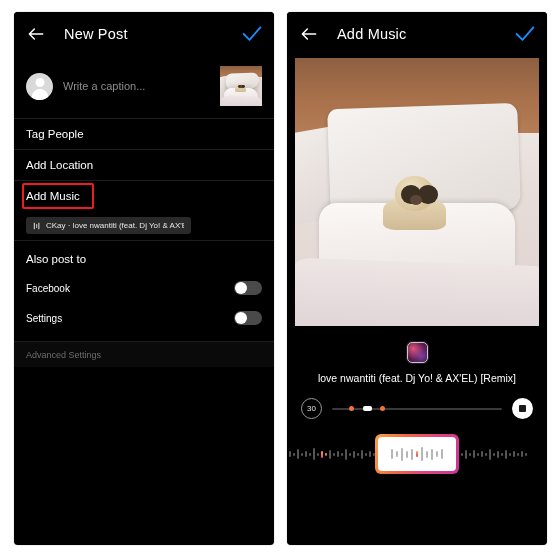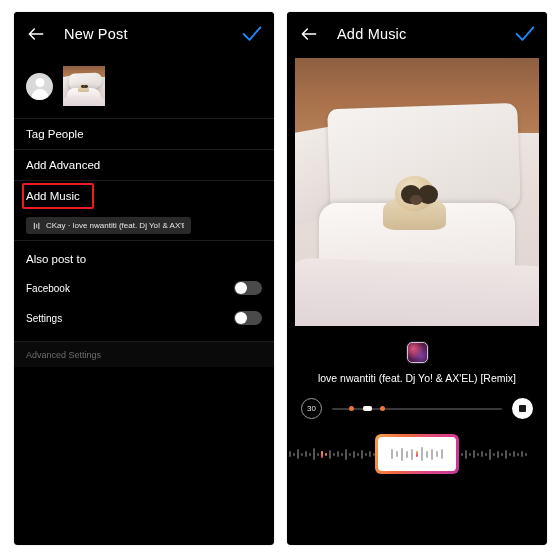--- a/index.html
+++ b/index.html
@@ -278,20 +278,21 @@
         <path d="M20 12H4M10 6l-6 6 6 6" fill="none" stroke="#fff" stroke-width="1.8" stroke-linecap="round" stroke-linejoin="round"></path>
       </svg>
       <div class="appbar-title">New Post</div>
       <svg class="check-icon" viewBox="0 0 24 20">
         <path d="M2 10l7 7L22 2" fill="none" stroke="#1a8cff" stroke-width="2.2" stroke-linecap="round" stroke-linejoin="round"></path>
       </svg>
     </div>
 
     <div class="caption-row">
       <div class="avatar"></div>
+      <div class="caption-placeholder">Write a caption...</div>
       <div class="post-thumb">
         <div class="bedart">
           <div class="headboard"></div>
             <div class="sheet"></div>
           <div class="pillow-left"></div>
             <div class="pillow-back"></div>
           <div class="dog-body"></div>
             <div class="dog-head"></div>
           <div class="eye l"></div>
             <div class="eye r"></div>
@@ -301,21 +302,21 @@
         </div>
       </div>
     </div>
 
     <div class="divider"></div>
     <div class="opt-row">
       <span>Tag People</span>
     </div>
     <div class="divider"></div>
     <div class="opt-row">
-      <span>Add Advanced</span>
+      <span>Add Location</span>
     </div>
     <div class="divider"></div>
     <div class="opt-row highlight">
       <span>Add Music</span>
       <div class="hl-box"></div>
     </div>
 
     <div class="chip-row">
       <div class="chip">
         <svg class="note-icon" viewBox="0 0 10 10">

